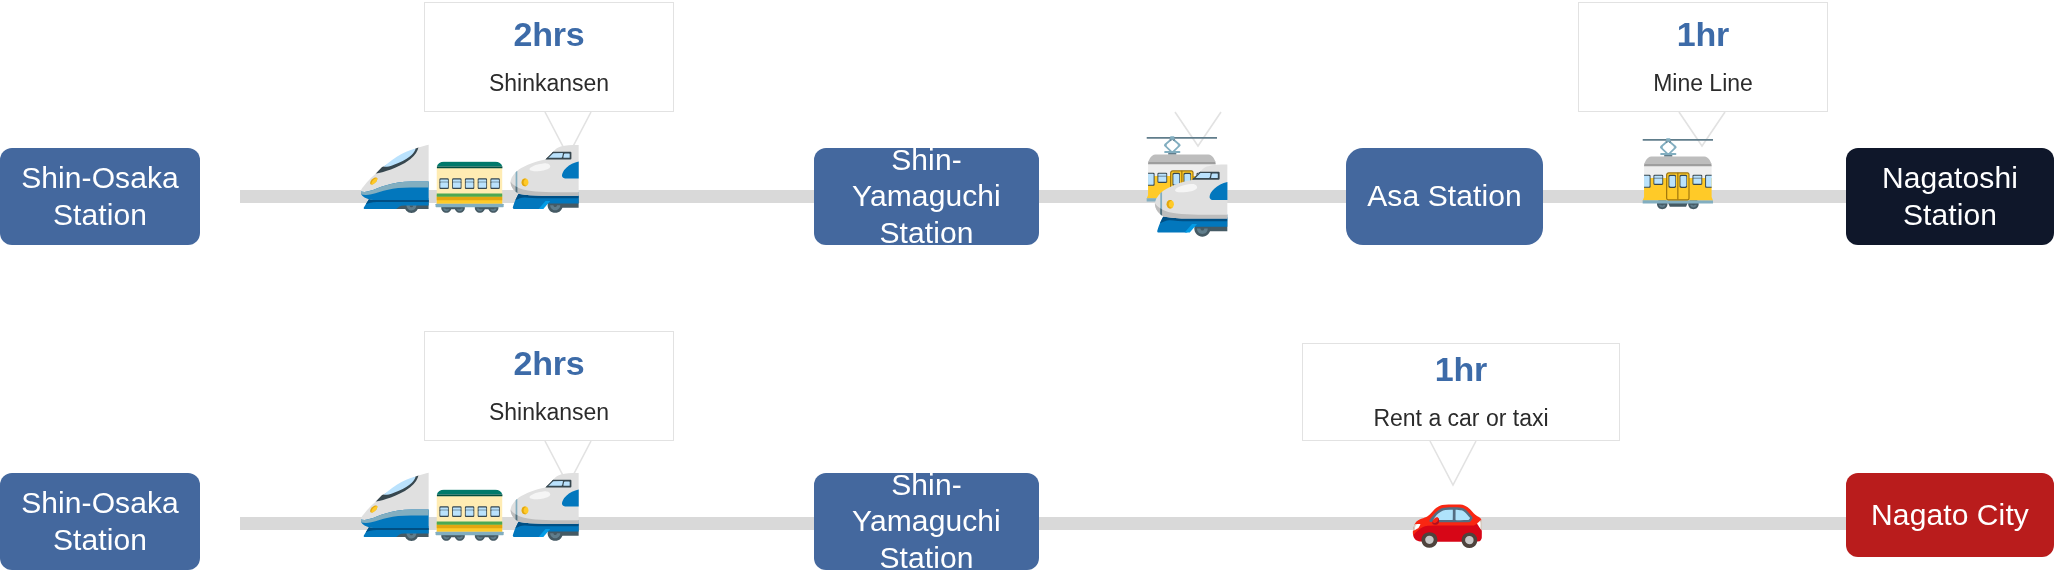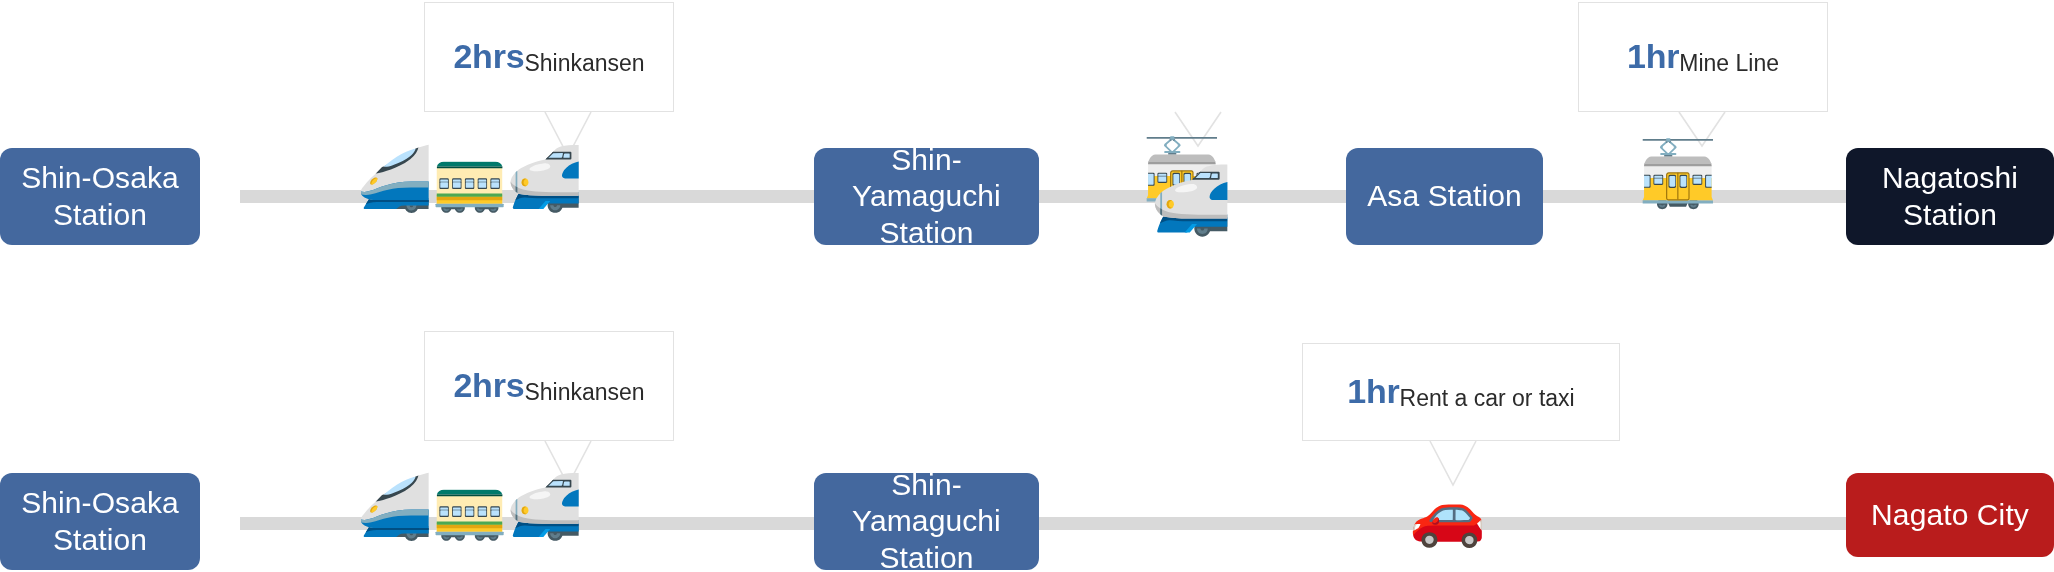--- a/index.html
+++ b/index.html
@@ -50,21 +50,21 @@
     white-space: pre-line;
   }
 
   
   .callout {
     position: absolute;
     box-sizing: border-box;
     background: #ffffff;
     border: 1px solid #e2e2e2;
     display: flex;
-    flex-direction: row;
+    flex-direction: column;
     align-items: center;
     justify-content: center;
     padding: 6px 16px 8px;
   }
   .callout-duration {
     color: #3d6ba8;
     font-size: 34px;
     line-height: 1.18;
     font-weight: 700;
     letter-spacing: -0.2px;
@@ -101,21 +101,21 @@
 </head>
 <body>
 
 <div id="diagram-root">
     <div class="route-row" id="route-row-0" style="position: absolute; left: 0px; top: 0px; width: 2054px; height: 572px;">
       <div class="rail-line" style="left: 240px; top: 190px; width: 1620px; height: 13px;"></div>
       <div class="station-box" style="left: 0px; top: 148px; width: 200px; height: 97px; background: rgb(68, 104, 158);"><span class="station-label">Shin-Osaka
 Station</span></div>
       <div class="station-box" style="left: 814px; top: 148px; width: 225px; height: 97px; background: rgb(68, 104, 158);"><span class="station-label">Shin-Yamaguchi
 Station</span></div>
-      <div class="station-box" style="left: 1346px; top: 148px; width: 197px; height: 97px; background: rgb(68, 104, 158);"><span class="station-label">Asa Station</span></div>
+      <div class="station-box" style="left: 1346px; top: 148px; width: 197px; height: 97px; background: rgb(68, 104, 158); border-radius: 17px;"><span class="station-label">Asa Station</span></div>
       <div class="station-box" style="left: 1846px; top: 148px; width: 208px; height: 97px; background: #0f172a;"><span class="station-label">Nagatoshi
 Station</span></div>
       <div class="callout" style="left: 424px; top: 2px; width: 250px; height: 110px;">
         <div class="callout-duration">2hrs</div>
         <div class="callout-mode">Shinkansen</div>
       </div>
       <div class="callout-tail" style="left: 545px; top: 112px; width: 46px; height: 44px;">
         <svg width="46" height="44" viewBox="0 0 46 44">
           <path d="M0 0 L23 44 L46 0" fill="none" stroke="#e2e2e2" stroke-width="1.6"></path>
         </svg>

